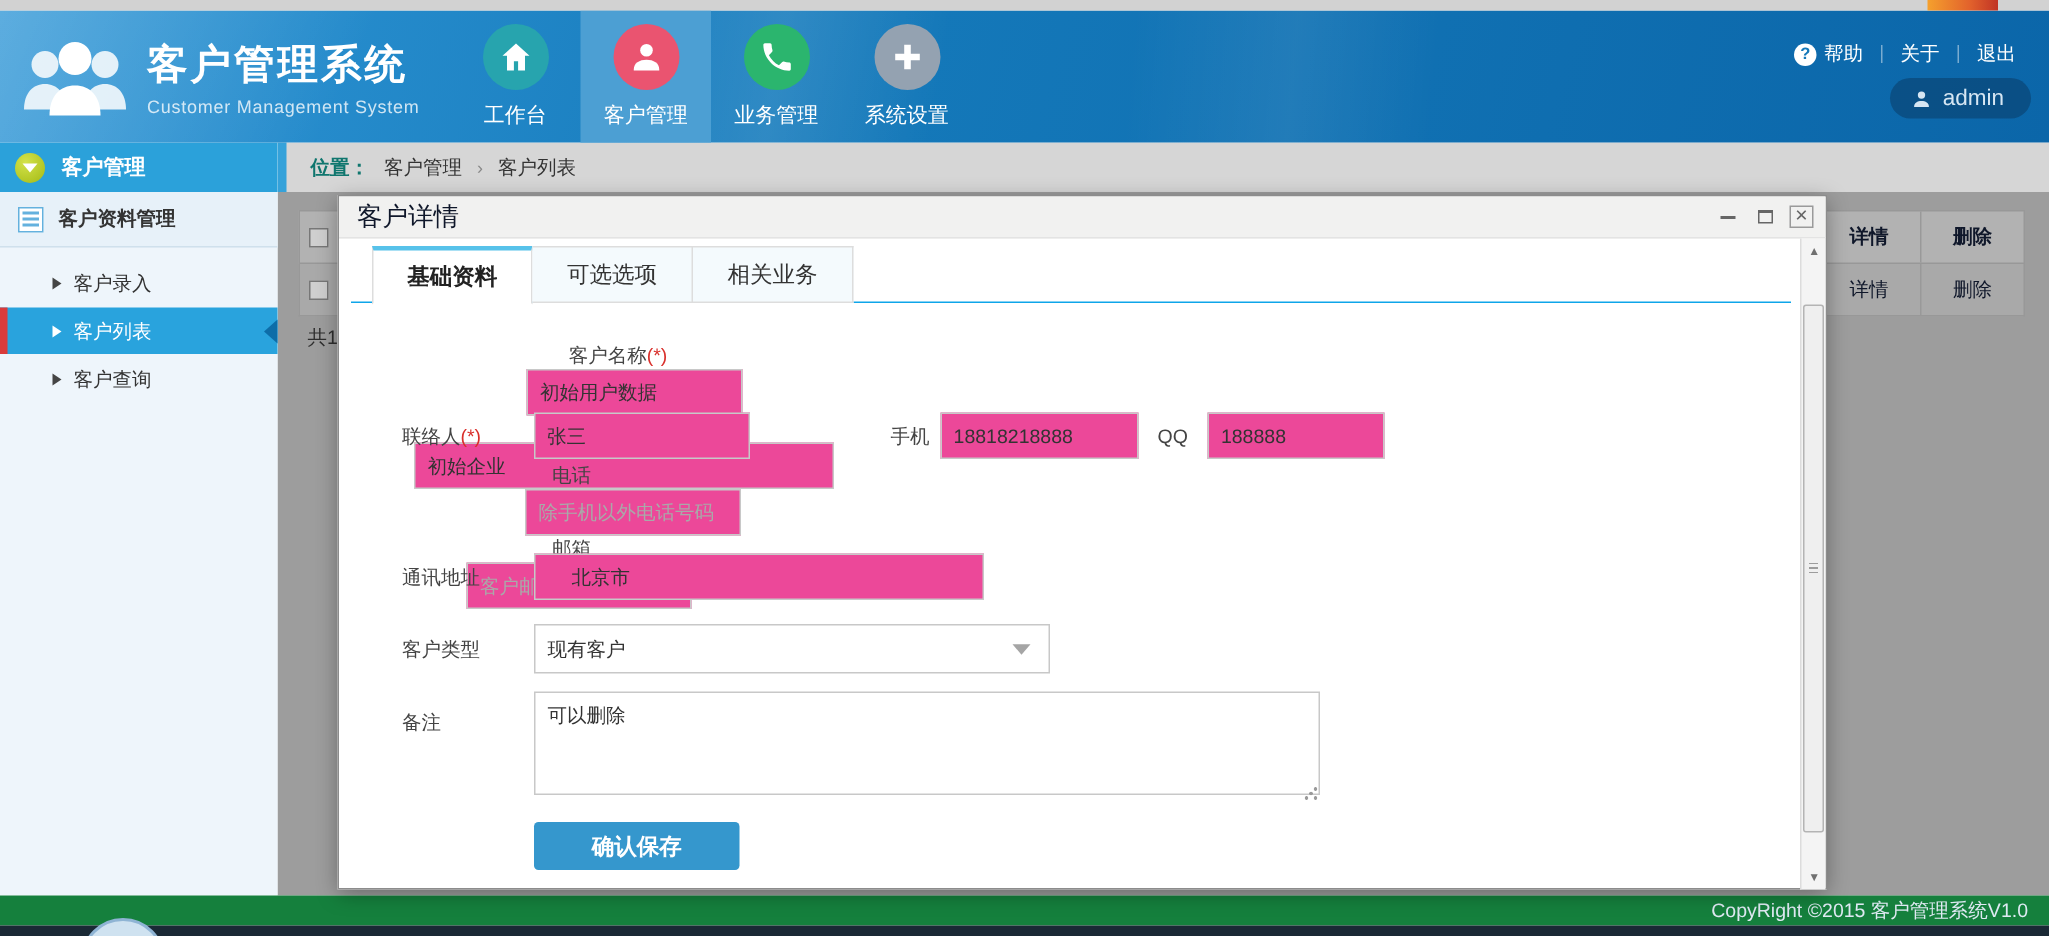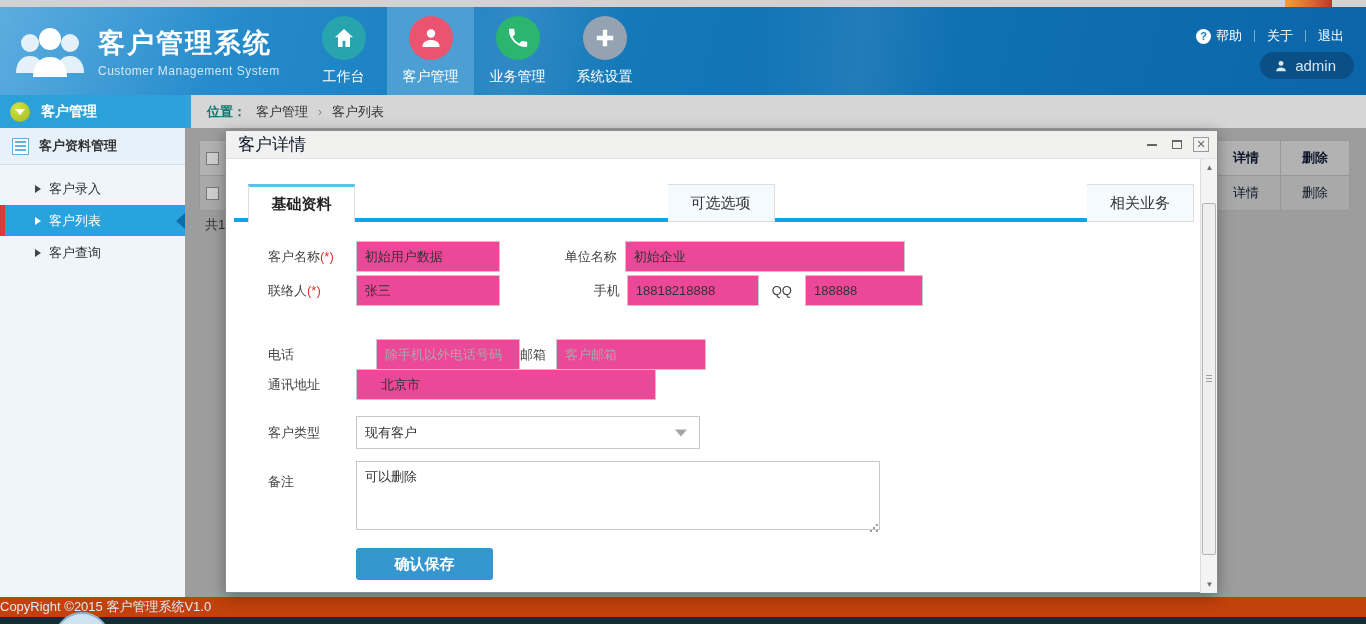--- a/index.html
+++ b/index.html
@@ -111,22 +111,22 @@
   .m-scroll .arrow { position:absolute; left:0; width:17px; height:17px; display:flex; align-items:center;
     justify-content:center; font-size:8px; color:#707070; cursor:pointer; }
   .m-scroll .arrow.up { top:0; }
   .m-scroll .arrow.down { bottom:0; }
   .m-thumb { position:absolute; left:1px; top:44px; width:14px; height:352px; background:#efefef;
     border:1px solid #b4b4b4; border-radius:2px; cursor:pointer; }
   .m-thumb::after { content:""; position:absolute; left:3px; right:3px; top:50%; height:8px;
     transform:translateY(-50%);
     background:repeating-linear-gradient(180deg,#9c9c9c 0 1px,transparent 1px 3px); }
   
-  .tabs { position:absolute; left:8px; top:53px; width:960px; height:38px; border-bottom:4px solid #0ea5e9;
-    display:flex; padding-left:14px;justify-content:space-between; }
+  .tabs { position:absolute; left:8px; top:33px; width:960px; height:38px; border-bottom:1px solid #0ea5e9;
+    display:flex; padding-left:14px; }
   .tab { width:107px; height:38px; display:flex; align-items:center; justify-content:center;
     font-size:15px; color:#333; background:#f4fafd; border:1px solid #ddd; border-left:none;
     cursor:pointer; }
   .tab:first-child { border-left:1px solid #ddd; }
   .tab.active { background:#fff; border-top:3px solid #57c2ea; border-bottom:1px solid #fff;
     font-weight:bold; color:#222; margin-bottom:-1px; height:39px; }
   
   .frow { position:absolute; display:flex; align-items:center; }
   .flabel { font-size:13px; color:#444; }
   .req { color:#d9302c; }
@@ -142,22 +142,22 @@
   .grip { position:absolute; width:10px; height:10px; right:1px; bottom:1px;
     background:
       radial-gradient(circle at 8px 2px,#9a9a9a 1px,transparent 1.4px),
       radial-gradient(circle at 8px 8px,#9a9a9a 1px,transparent 1.4px),
       radial-gradient(circle at 2px 8px,#9a9a9a 1px,transparent 1.4px),
       radial-gradient(circle at 5px 5px,#9a9a9a 1px,transparent 1.4px); }
   .save-btn { position:absolute; left:130px; top:417px; width:137px; height:32px; background:#3597cd;
     color:#fff; font-size:15px; font-weight:bold; border:none; border-radius:3px; cursor:pointer;
     font-family:"Liberation Sans","DejaVu Sans",sans-serif; }
   
-  .footer { position:absolute; left:0; top:597px; width:1366px; height:20px; background:#c2410c;
-    display:flex; align-items:center; justify-content:flex-start; padding-right:14px; z-index:6; }
+  .footer { position:absolute; left:0; top:597px; width:1366px; height:20px; background:#15803d;
+    display:flex; align-items:center; justify-content:flex-end; padding-right:14px; z-index:6; }
   .footer-text { color:#dfe9f3; font-size:13px; }
   .bottom-strip { position:absolute; left:0; top:617px; width:1366px; height:7px; background:#1a2935; z-index:6; }
   .float-circle { position:absolute; left:54px; top:612px; width:56px; height:56px; border-radius:50%;
     background:#cfe2f0; border:2px solid #8fb4d4; z-index:7; cursor:pointer; }
 </style>
 </head>
 <body>
 
 <div class="stage">
 
@@ -325,37 +325,37 @@
       <span class="m-thumb"></span>
       <span class="arrow down">▼</span>
     </div>
 
     <div class="tabs">
       <div class="tab active">基础资料</div>
       <div class="tab">可选选项</div>
       <div class="tab">相关业务</div>
     </div>
 
-    <div class="frow" style="left:42px; top:110px;">
+    <div class="frow" style="left:42px; top:97px;flex-direction:column;">
       <span class="flabel"><span>客户名称</span><span class="req">(*)</span></span>
       <input class="tinput" style="margin-left: 22px; width: 144px;" value="初始用户数据">
       <span class="flabel" style="margin-left:65px;">单位名称</span>
       <input class="tinput" style="margin-left: 8px; width: 280px;" value="初始企业">
     </div>
 
     <div class="frow" style="left:42px; top:144px;">
       <span class="flabel"><span>联络人</span><span class="req">(*)</span></span>
       <input class="tinput" style="margin-left: 35px; width: 144px;" value="张三">
       <span class="flabel" style="margin-left:94px;">手机</span>
       <input class="tinput" style="margin-left: 7px; width: 132px;" value="18818218888">
       <span class="flabel" style="margin-left:13px;">QQ</span>
       <input class="tinput" style="margin-left: 13px; width: 118px;" value="188888">
     </div>
 
-    <div class="frow" style="left:42px; top:208px;">
+    <div class="frow" style="left:42px; top:177px;flex-direction:column;">
       <span class="flabel">电话</span>
       <input class="tinput" style="margin-left: 82px; width: 144px;" placeholder="除手机以外电话号码">
       <span class="flabel" style="">邮箱</span>
       <input class="tinput" style="margin-left: 10px; width: 150px;" placeholder="客户邮箱">
     </div>
 
     <div class="frow" style="left:42px; top:238px;">
       <span class="flabel">通讯地址</span>
       <input class="tinput" style="margin-left: 36px; width: 300px; padding-left: 24px;" value="北京市">
     </div>

